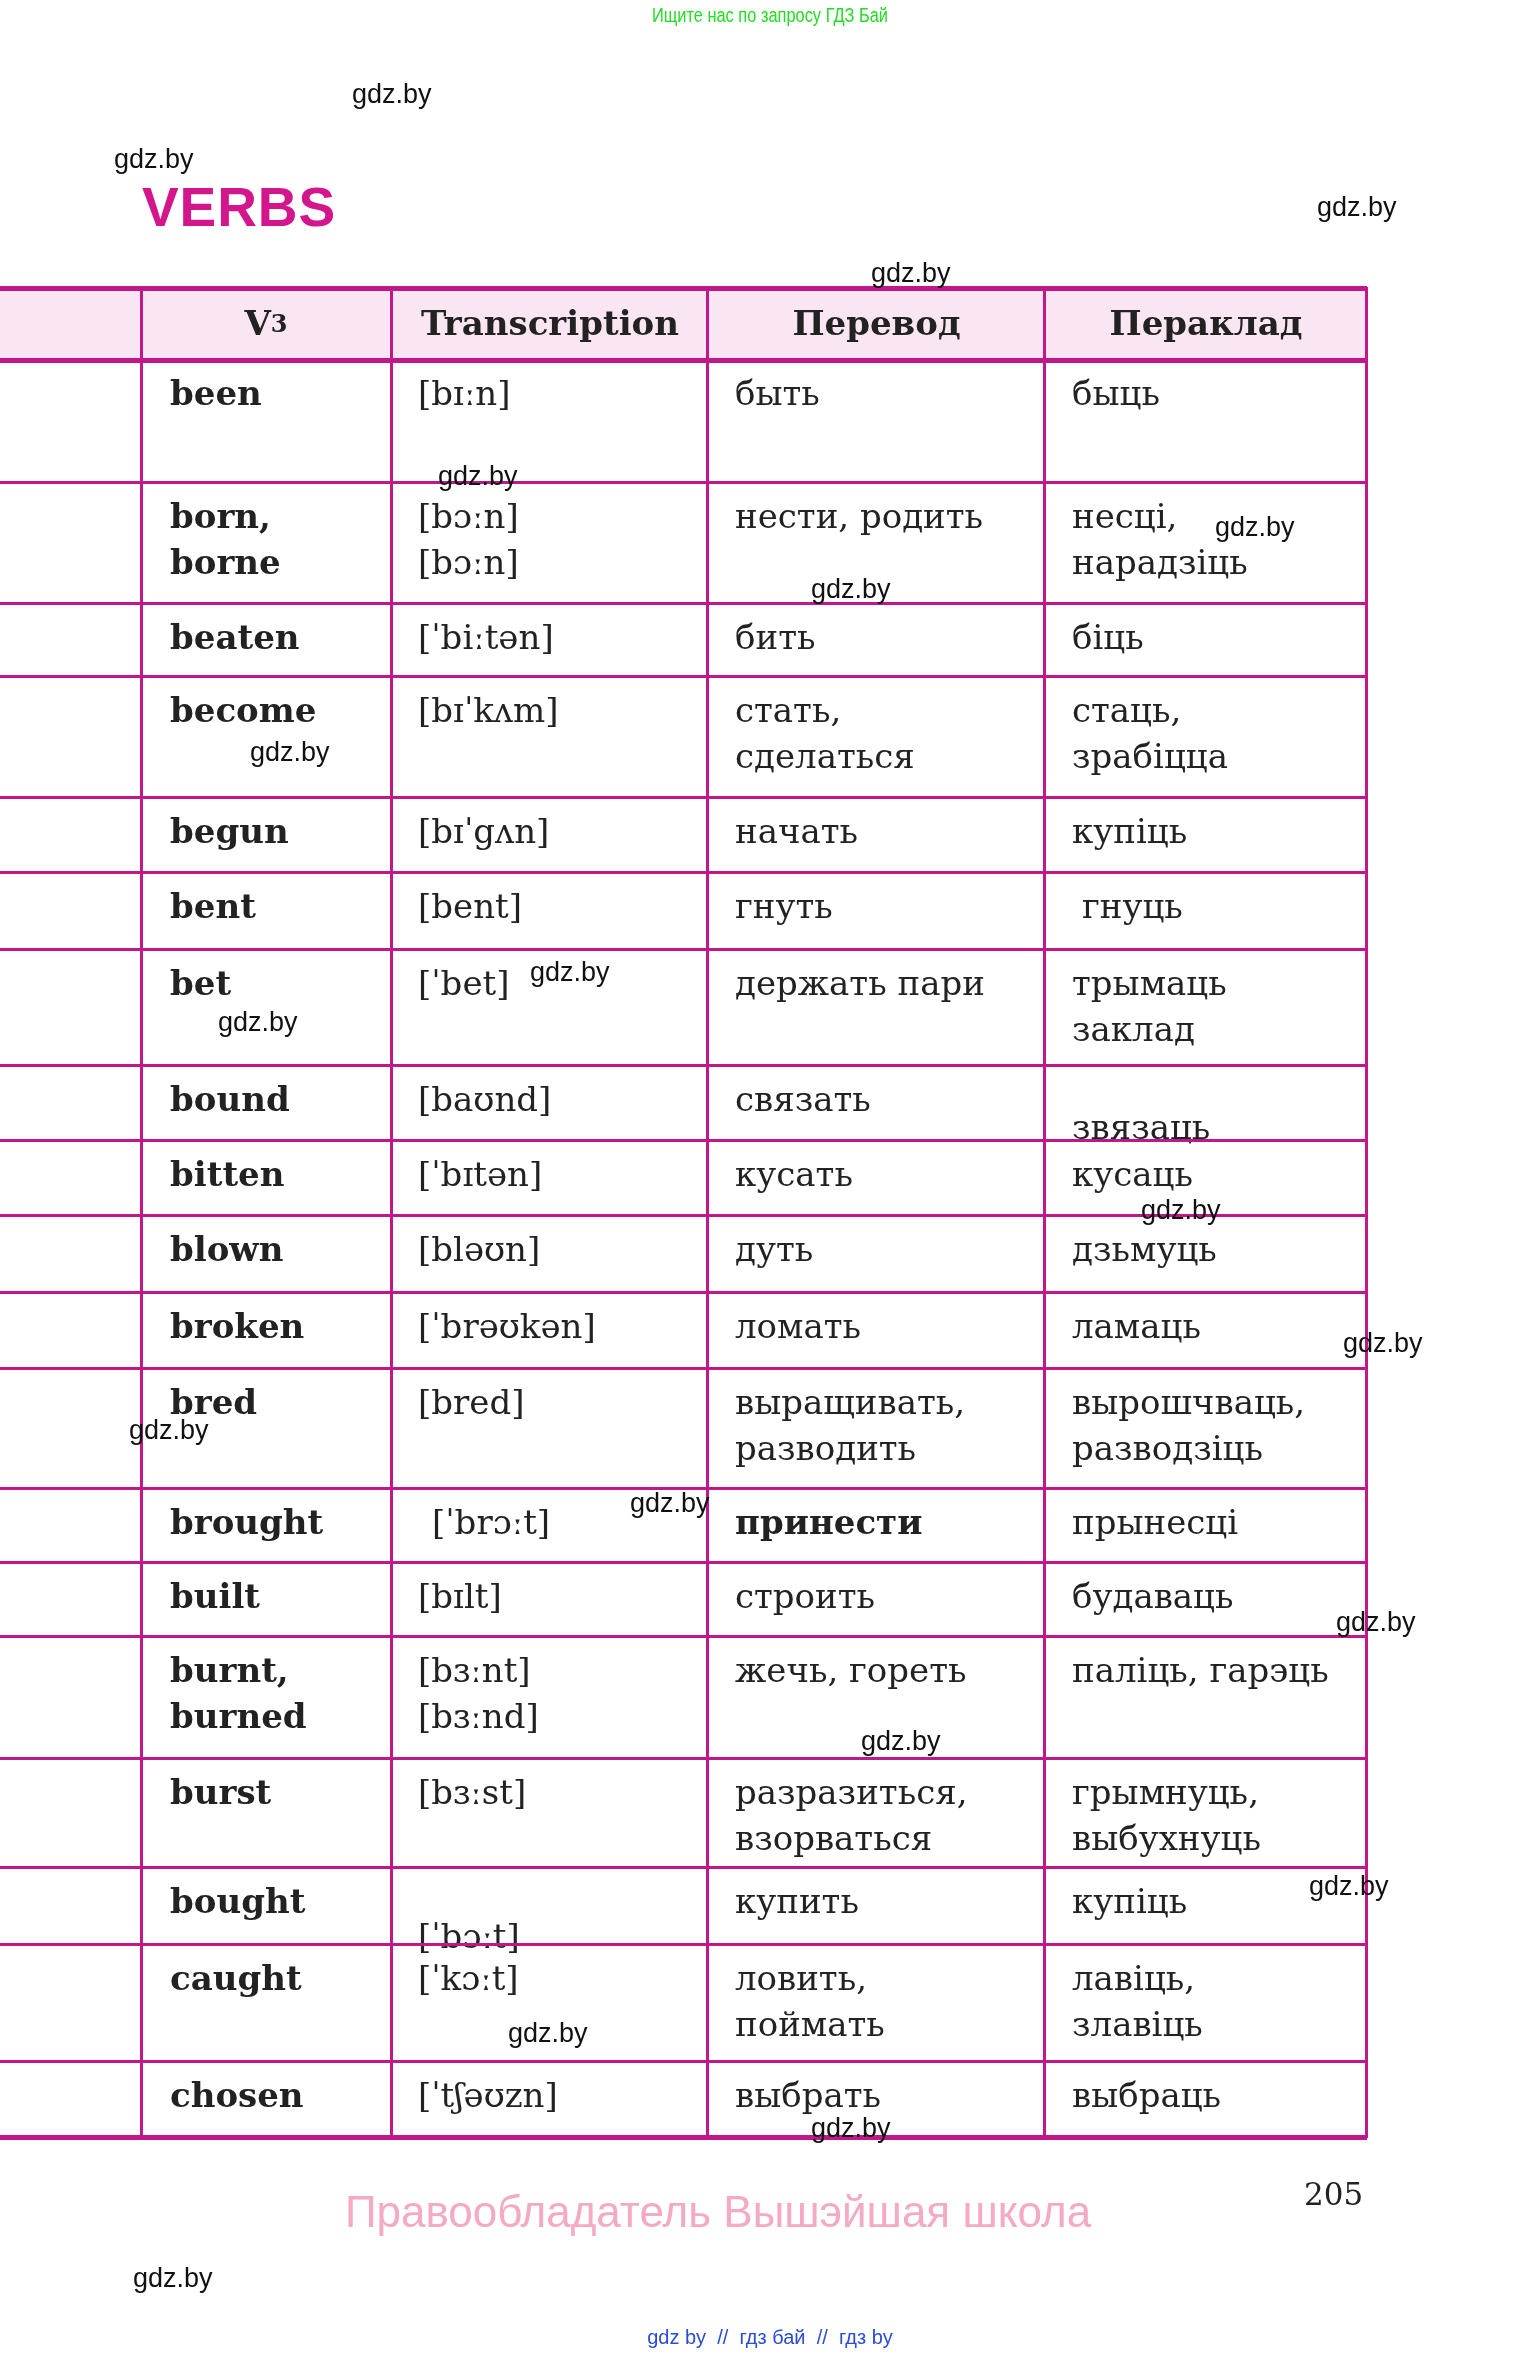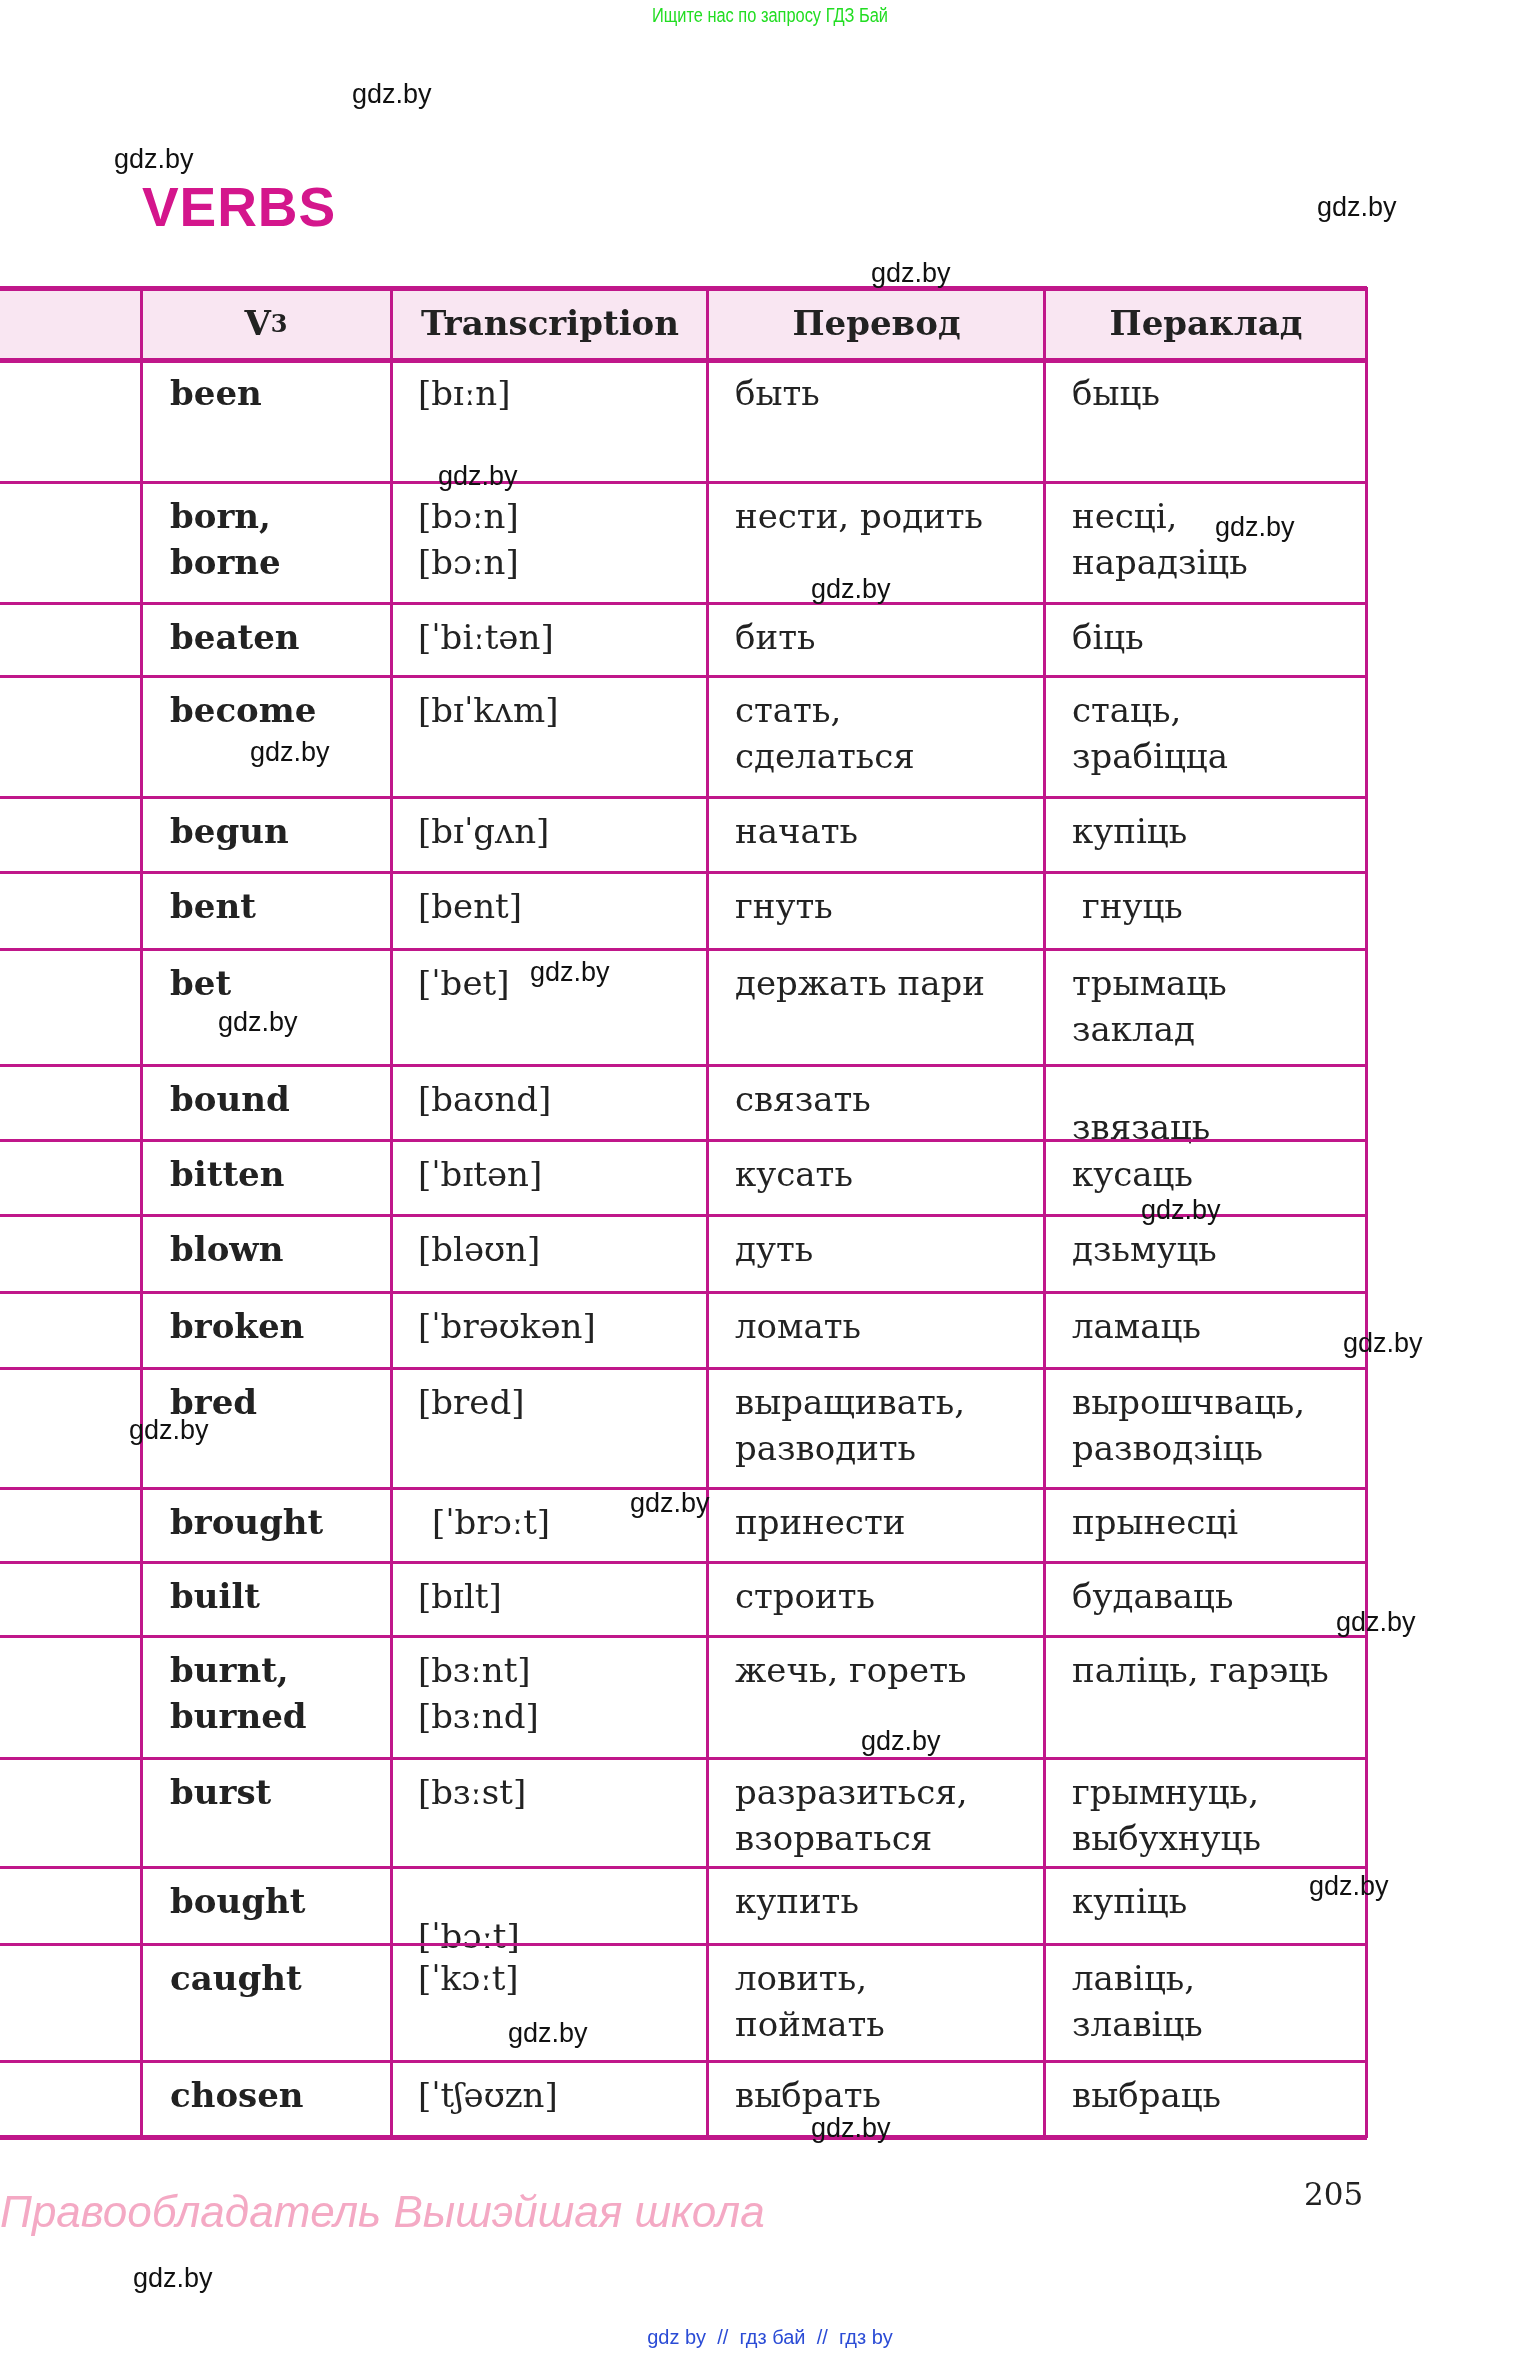--- a/index.html
+++ b/index.html
@@ -30,22 +30,22 @@
     position: absolute; top: 287px; height: 72px; display: flex; align-items: center; justify-content: center;
     font-weight: bold; font-size: 34px; color: #222; font-family: "DejaVu Serif", serif;
   }
   .hcell sub { font-size: 24px; font-weight: bold; vertical-align: -9.2px; }
   .cell {
     position: absolute; font-size: 34px; line-height: 46px; white-space: pre-line;
   }
   .cell.v3 { font-weight: bold; }
   .page-num { left: 1304px; top: 2176px; font-size: 31px; font-family: "DejaVu Serif", serif; }
   .publisher {
-    left: 0; width: 1436px; top: 2187px; 
-    font-family: "Liberation Sans", sans-serif; font-size: 44px; color: #f4a9c4; font-style: italic;
+    left: 0; width: 1436px; top: 2187px; text-align: center;
+    font-family: "Liberation Sans", sans-serif; font-size: 44px; color: #f4a9c4;
   }
   .footer-links {
     left: 0; width: 1540px; top: 2326px; text-align: center;
     font-family: "Liberation Sans", sans-serif; font-size: 20px; color: #2b4cd6;
   }
 </style>
 </head>
 <body>
 
 <div class="abs top-banner">Ищите нас по запросу ГДЗ Бай</div>
@@ -174,21 +174,21 @@
         <div class="cell tr" style="left: 418px; top: 1379px;">[bred]</div>
         <div class="cell pv" style="left: 735px; top: 1379px;">выращивать,
 разводить</div>
         <div class="cell pk" style="left: 1072px; top: 1379px;">вырошчваць,
 разводзіць</div>
       </div>
       <div class="hline" style="top: 1367px;"></div>
       <div>
         <div class="cell v3" style="left: 170px; top: 1499px;">brought</div>
         <div class="cell tr" style="left: 432px; top: 1499px;">[ˈbrɔːt]</div>
-        <div class="cell pv" style="left: 735px; top: 1499px;">принести</div>
+        <div class="cell pv" style="left: 735px; top: 1499px; font-weight: bold;">принести</div>
         <div class="cell pk" style="left: 1072px; top: 1499px;">прынесці</div>
       </div>
       <div class="hline" style="top: 1487px;"></div>
       <div>
         <div class="cell v3" style="left: 170px; top: 1573px;">built</div>
         <div class="cell tr" style="left: 418px; top: 1573px;">[bɪlt]</div>
         <div class="cell pv" style="left: 735px; top: 1573px;">строить</div>
         <div class="cell pk" style="left: 1072px; top: 1573px;">будаваць</div>
       </div>
       <div class="hline" style="top: 1561px;"></div>

